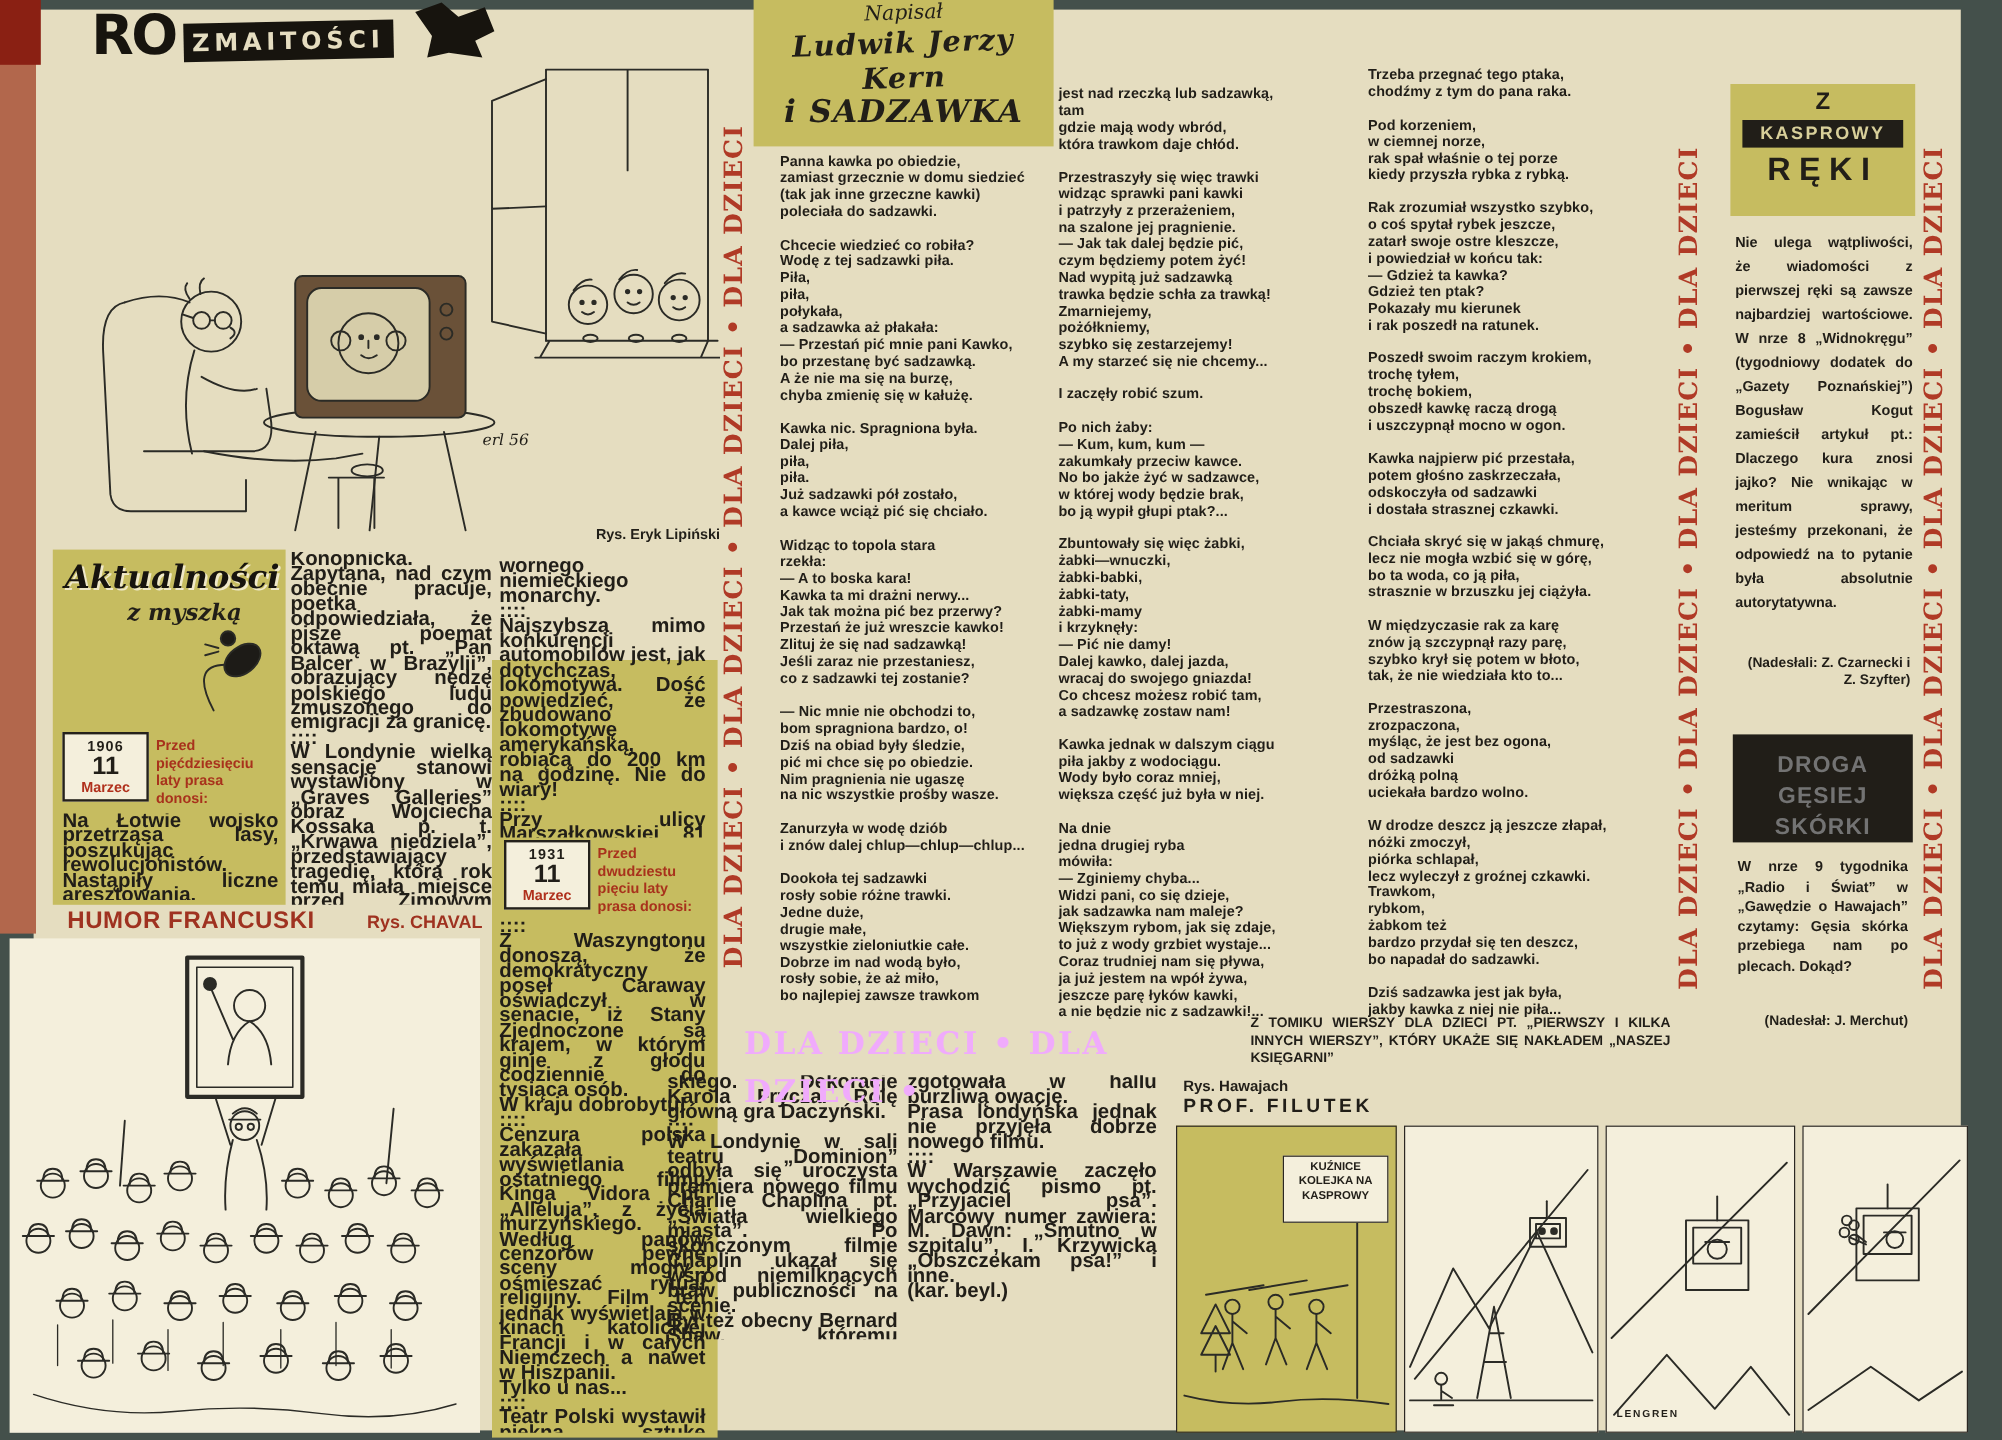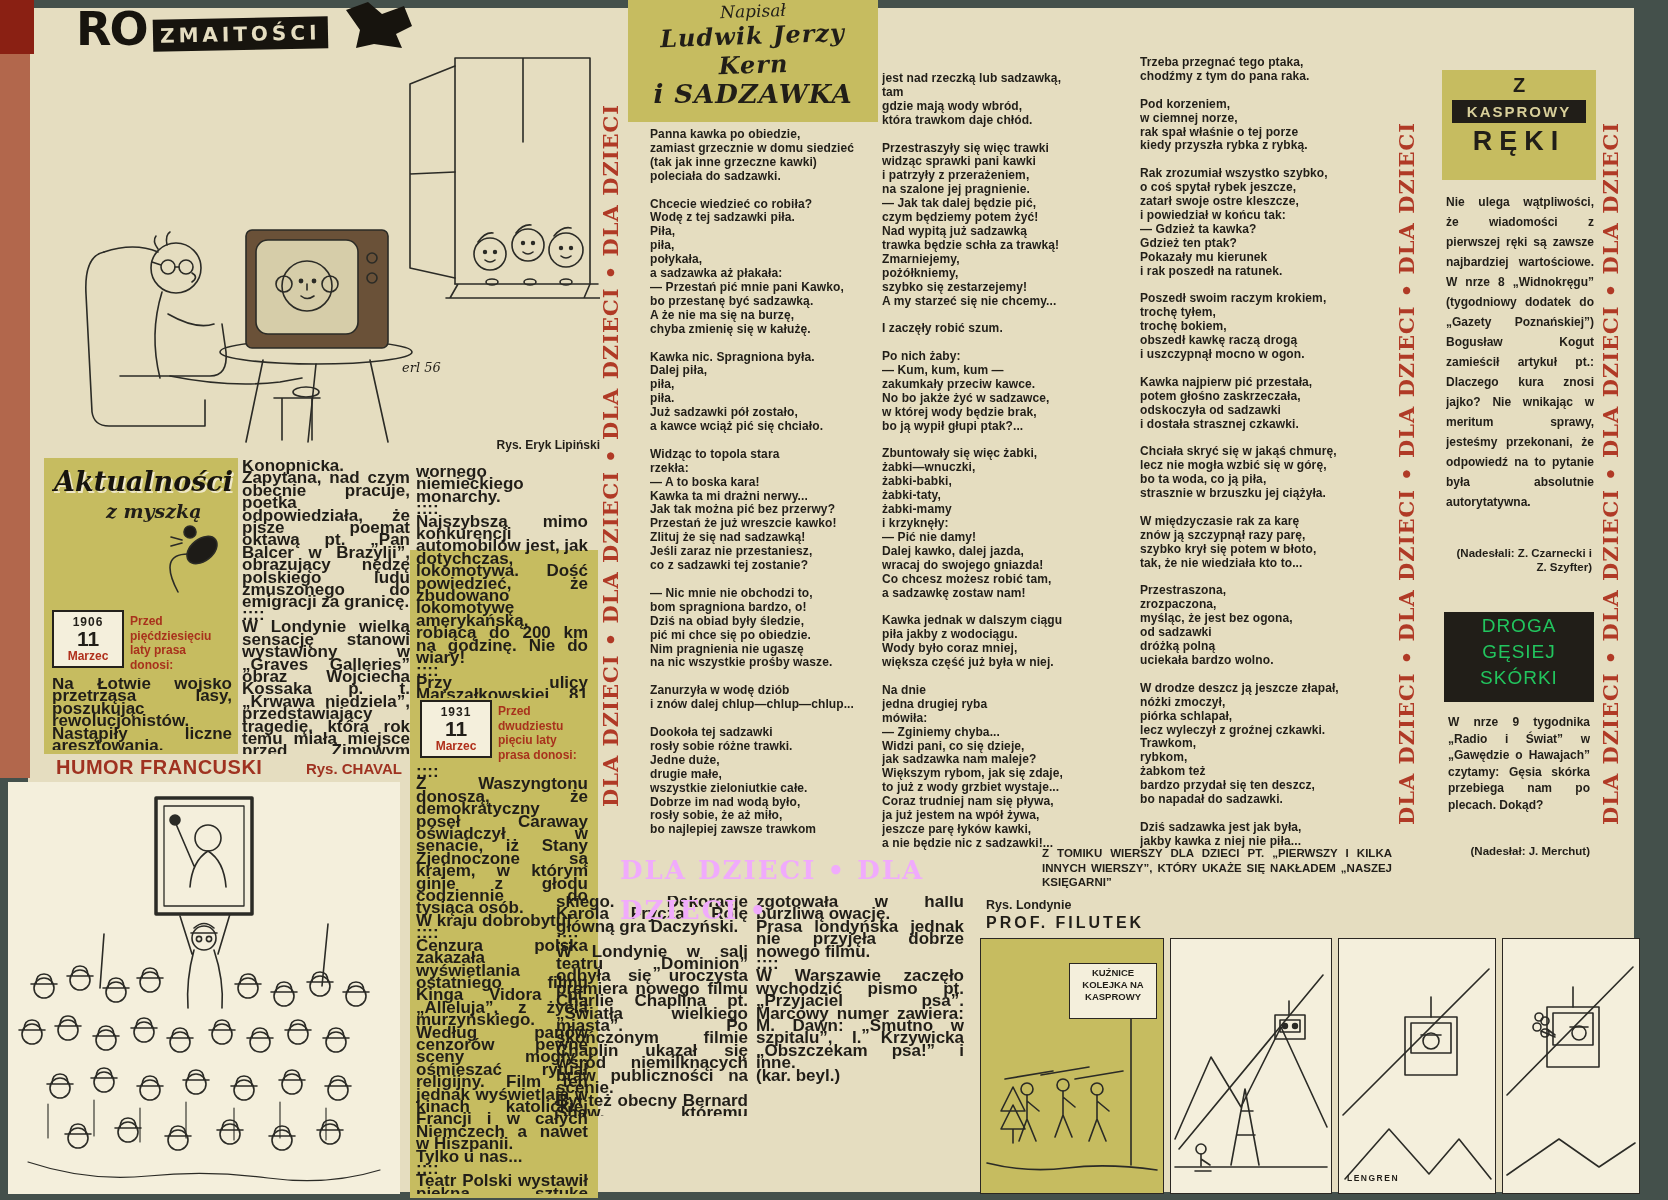--- a/index.html
+++ b/index.html
@@ -33,21 +33,21 @@
   .humor-t{font-weight:900;font-size:20px;color:#9f3220;letter-spacing:.5px}
   .humor-b{font-weight:700;font-size:15px;color:#9f3220}
   .caption{font-weight:700;font-size:12px}
   .sig{font-family:"DejaVu Serif",serif;font-style:italic;font-size:13px}
   .sb-z{font-weight:700;font-size:20px;text-align:center}
   .sb-l2{background:#211e18;color:#d8cf9a;font-weight:700;font-size:15px;letter-spacing:2px;text-align:center;padding:3px 0;margin:3px 10px}
   .sb-l3{font-weight:700;font-size:27px;letter-spacing:7px;text-align:center}
   .sb-body{font-weight:700;font-size:12px;line-height:20px;text-align:justify;word-spacing:2px;white-space:pre-line}
   .sb-body2{font-weight:700;font-size:12px;line-height:16.5px;text-align:justify;white-space:pre-line}
   .credit{font-weight:700;font-size:11.5px;line-height:14px;text-align:right;}
-  .droga{background:#211e18;color:#22c55e;font-weight:400;font-size:19px;line-height:26px;letter-spacing:1px;text-align:center;padding-top:1px}
+  .droga{background:#211e18;color:#737373;font-weight:700;font-size:19px;line-height:26px;letter-spacing:1px;text-align:center;padding-top:13px}
   .panel{position:absolute;border:1.5px solid #2b2722;overflow:hidden}
   .panel-sign{position:absolute;background:#f4efdc;border:1.5px solid #2b2722;font-weight:700;font-size:9.5px;line-height:12px;
               text-align:center;white-space:pre-line;padding:3px 2px}
   .lengren{font-weight:700;font-size:8.5px;letter-spacing:1.5px}
   .filutek-byline{font-weight:700;font-size:12.5px}
   .filutek-title{font-weight:700;font-size:16px;letter-spacing:3px}
   .sketch{stroke:#2b2b26;fill:none;stroke-width:1.6;stroke-linecap:round;stroke-linejoin:round}
 </style>
 </head>
 <body>
@@ -422,21 +422,21 @@
     <div class="sb-l2">KASPROWY</div>
     <div class="sb-l3">RĘKI</div>
   </div>
   <div class="abs sb-body" style="left:1446px;top:192px;width:148px;height:344px;overflow:hidden">Nie ulega wątpliwości, że wiadomości z pierwszej ręki są zawsze najbardziej wartościowe. W nrze 8 „Widnokręgu” (tygodniowy dodatek do „Gazety Poznańskiej”) Bogusław Kogut zamieścił artykuł pt.: Dlaczego kura znosi jajko? Nie wnikając w meritum sprawy, jesteśmy przekonani, że odpowiedź na to pytanie była absolutnie autorytatywna.</div>
   <div class="abs credit" style="left:1448px;top:546px;width:144px">(Nadesłali: Z. Czarnecki i Z. Szyfter)</div>
 
   <div class="abs droga" style="left:1444px;top:612px;width:150px;height:90px">DROGA GĘSIEJ SKÓRKI</div>
   <div class="abs sb-body2" style="left:1448px;top:714px;width:142px;height:124px;overflow:hidden">W nrze 9 tygodnika „Radio i Świat” w „Gawędzie o Hawajach” czytamy: Gęsia skórka przebiega nam po plecach. Dokąd?</div>
   <div class="abs credit" style="left:1450px;top:844px;width:140px">(Nadesłał: J. Merchut)</div>
 
-  <div class="abs filutek-byline" style="left:986px;top:898px">Rys. Londynie</div>
+  <div class="abs filutek-byline" style="left:986px;top:898px">Rys. Hawajach</div>
   <div class="abs filutek-title" style="left:986px;top:914px">PROF. FILUTEK</div>
 
   <div class="panel olivebox" style="left:980px;top:938px;width:184px;height:256px">
     <svg width="181" height="253" viewBox="0 0 181 253">
       <g class="sketch">
         <path d="M6 224 q40 10 80 5 t90 2"></path>
         <path d="M150 56 V226"></path>
         <path d="M20 172 l12 -24 12 24 z M20 190 l12 -24 12 24 z M32 190 v14"></path>
         <circle cx="46" cy="150" r="6"></circle>
           <path d="M46 156 v24 M46 180 l-8 22 M46 180 l9 22 M24 140 l48 -8 M46 162 l12 10"></path>

